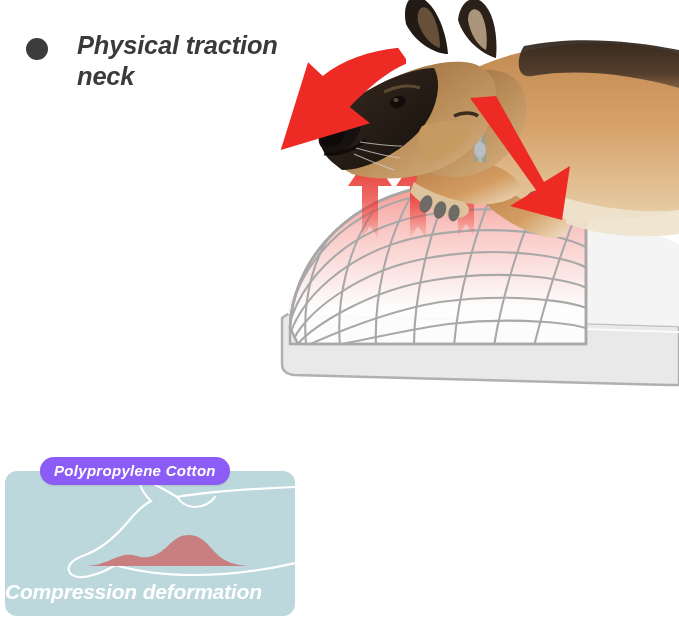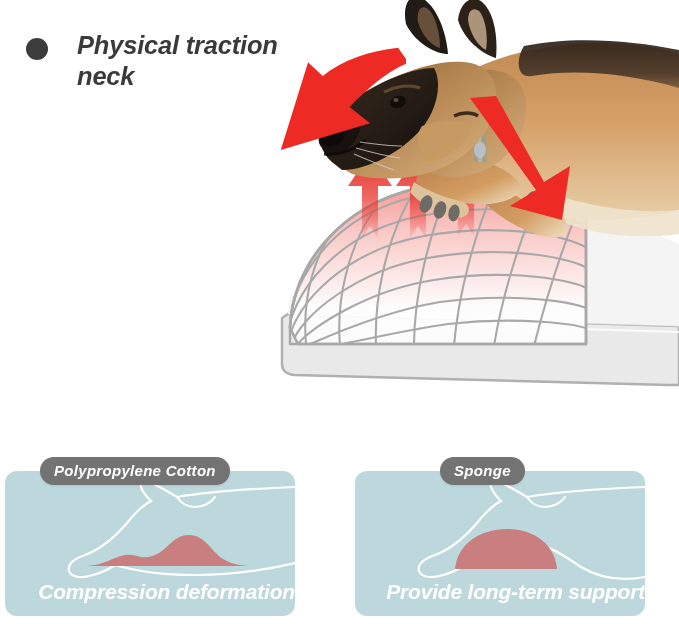--- a/index.html
+++ b/index.html
@@ -62,38 +62,38 @@
   .card-clip{position:absolute;inset:0;border-radius:12px;overflow:hidden;}
   .card-clip svg{display:block;}
 
   .material-badge{
     position:absolute;
     top:-14px;
     height:28px;
     line-height:28px;
     padding:0 14px;
     border-radius:14px;
-    background:#737373;
+    background:#8b5cf6;
     color:#ffffff;
     font-size:15px;
     font-weight:bold;
     font-style:italic;
     white-space:nowrap;
     letter-spacing:0.3px;
     z-index:5;
     box-shadow:0 1px 2px rgba(0,0,0,0.10);
   }
   #badge-left{left:35px;}
   #badge-right{left:85px;}
 
   .card-caption{
     position:absolute;
     left:0;right:0;
     bottom:12px;
-    text-align:right;
+    text-align:left;
     color:#ffffff;
     font-size:21px;
     font-weight:bold;
     font-style:italic;
     letter-spacing:-0.2px;
     z-index:4;
   }
 </style>
 </head>
 <body>
@@ -329,34 +329,15 @@
 
           <path d="M 82 95 C 100 94 108 86 120 84 C 132 82 136 90 150 84
                    C 164 78 168 64 184 64 C 200 64 206 80 218 88
                    C 228 94 238 95 248 95 Z" fill="#c97f7f"></path>
         </svg>
       </div>
       <div class="material-badge" id="badge-left">Polypropylene Cotton</div>
       <div class="card-caption">Compression deformation</div>
     </div>
 
-    <div class="material-card" id="card-right">
-      <div class="card-clip">
-        <svg width="290" height="145" viewBox="0 0 290 145" xmlns="http://www.w3.org/2000/svg">
-
-          <path d="M 290 16 C 240 18 196 22 172 26 C 162 20 152 14 142 10
-                   C 138 8 134 10 136 16 C 138 22 142 26 146 30
-                   C 138 34 130 42 122 52 C 110 66 96 78 80 84
-                   C 68 88 62 94 64 100 C 66 106 76 108 88 104
-                   C 96 102 104 98 110 94" fill="none" stroke="#ffffff" stroke-width="2.2" stroke-linecap="round"></path>
-          <path d="M 172 26 C 176 32 182 36 190 36 C 198 36 206 32 210 26" fill="none" stroke="#ffffff" stroke-width="2.2" stroke-linecap="round"></path>
-          <path d="M 110 94 C 124 84 140 74 162 72 C 190 70 208 84 226 96
-                   C 246 108 268 110 290 106" fill="none" stroke="#ffffff" stroke-width="2.2" stroke-linecap="round"></path>
-
-          <path d="M 100 98 C 102 74 124 58 152 58 C 180 58 200 74 202 98 Z" fill="#c97f7f"></path>
-        </svg>
-      </div>
-      <div class="material-badge" id="badge-right">Sponge</div>
-      <div class="card-caption">Provide long-term support</div>
-    </div>
   </div>
 
 </div>
 
 </body></html>

